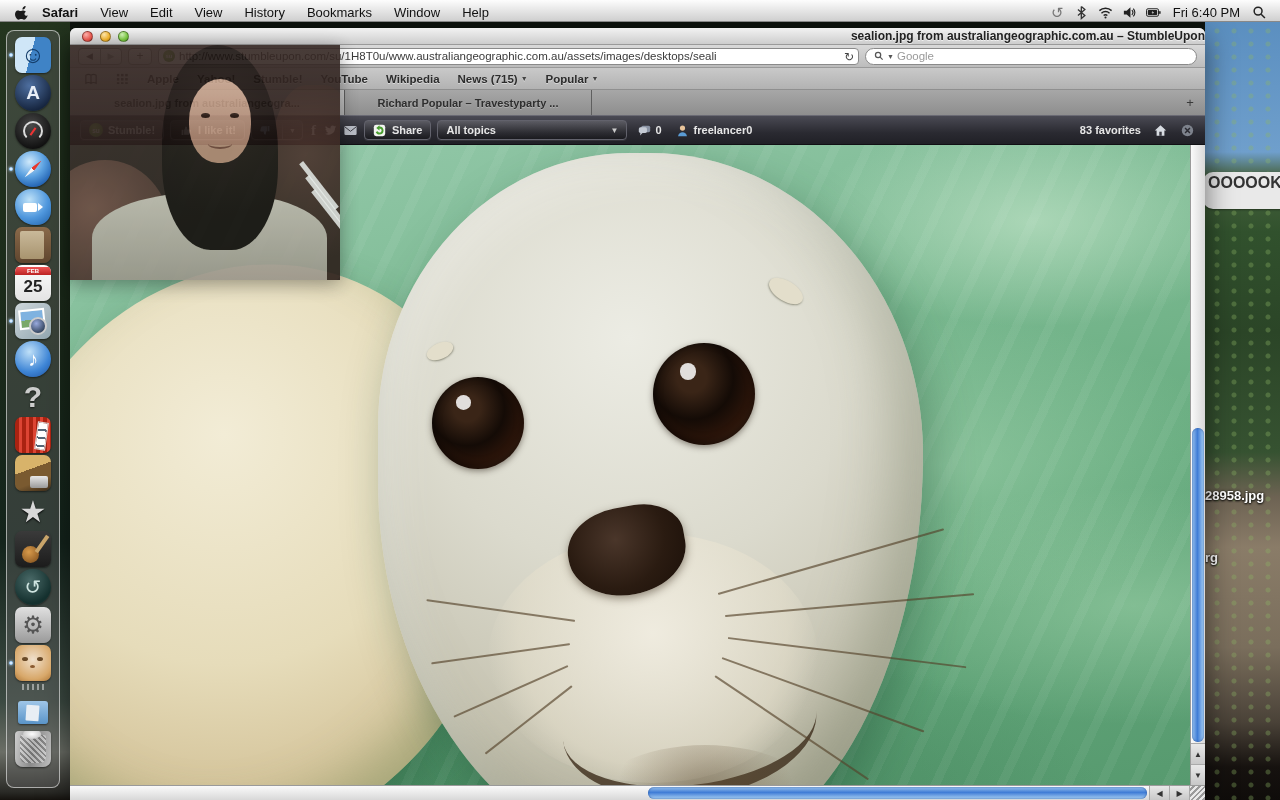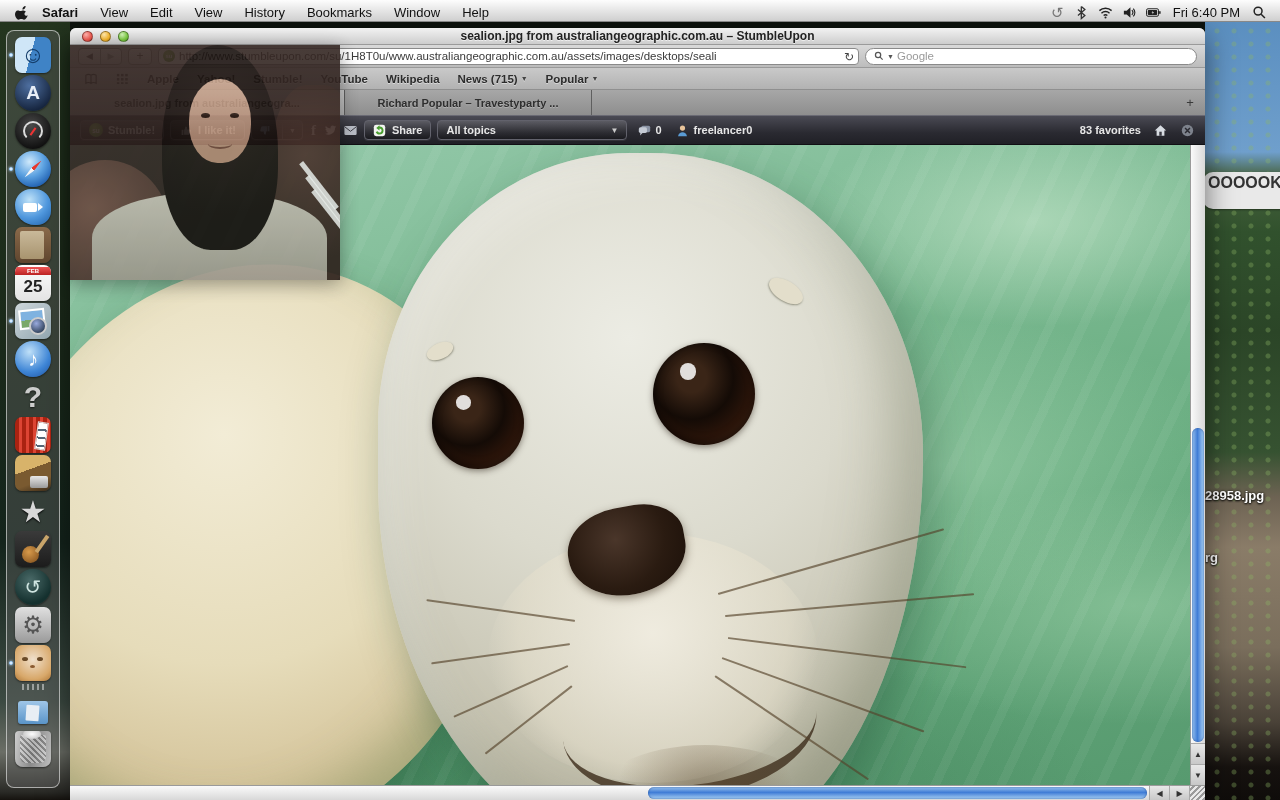--- a/index.html
+++ b/index.html
@@ -104,21 +104,21 @@
   #win { position:absolute; left:70px; top:28px; width:1135px; height:772px; z-index:10;
     border-radius:6px 6px 0 0; box-shadow:0 8px 30px rgba(0,0,0,.55);
     background:#b9b9b9; display:flex; flex-direction:column; }
   #titlebar { height:17px; border-radius:6px 6px 0 0; position:relative;
     background:linear-gradient(#f2f2f2,#cdcdcd); border-bottom:1px solid #9a9a9a;
     display:flex; align-items:center; }
   .tl { width:11px; height:11px; border-radius:50%; margin-left:7px; border:1px solid rgba(0,0,0,.35); }
   .tl.red { background:radial-gradient(circle at 35% 30%,#ffb3ad,#ee5b52 60%,#c33b30); margin-left:12px; }
   .tl.yellow { background:radial-gradient(circle at 35% 30%,#ffe9b0,#f5b62e 60%,#c78c1a); }
   .tl.green { background:radial-gradient(circle at 35% 30%,#d2f3b8,#7ccb42 60%,#53992a); }
-  #win-title { position:absolute; left:0; right:0; text-align:center; font-size:12px; color:#222; font-weight:bold;
+  #win-title { position:absolute; left:0; right:0; text-align:right; font-size:12px; color:#222; font-weight:bold;
     text-shadow:0 1px 0 rgba(255,255,255,.6);border-radius:7px; }
 
   #toolbar { height:23px; background:linear-gradient(#d9d9d9,#bcbcbc); border-bottom:1px solid #9a9a9a;
     display:flex; align-items:center; gap:6px; padding:0 8px; }
   .navgroup { display:flex; border:1px solid #888; border-radius:4px; overflow:hidden; height:17px; background:linear-gradient(#fdfdfd,#d0d0d0); }
   .navbtn { width:21px; display:flex; align-items:center; justify-content:center; font-size:9px; color:#444; }
   .navbtn + .navbtn { border-left:1px solid #999; color:#999; }
   .navbtn.back::before { content:"◀"; }
   .navbtn.fwd::before { content:"▶"; }
   .plusbtn { width:24px; height:17px; border:1px solid #888; border-radius:4px; background:linear-gradient(#fdfdfd,#d0d0d0);

